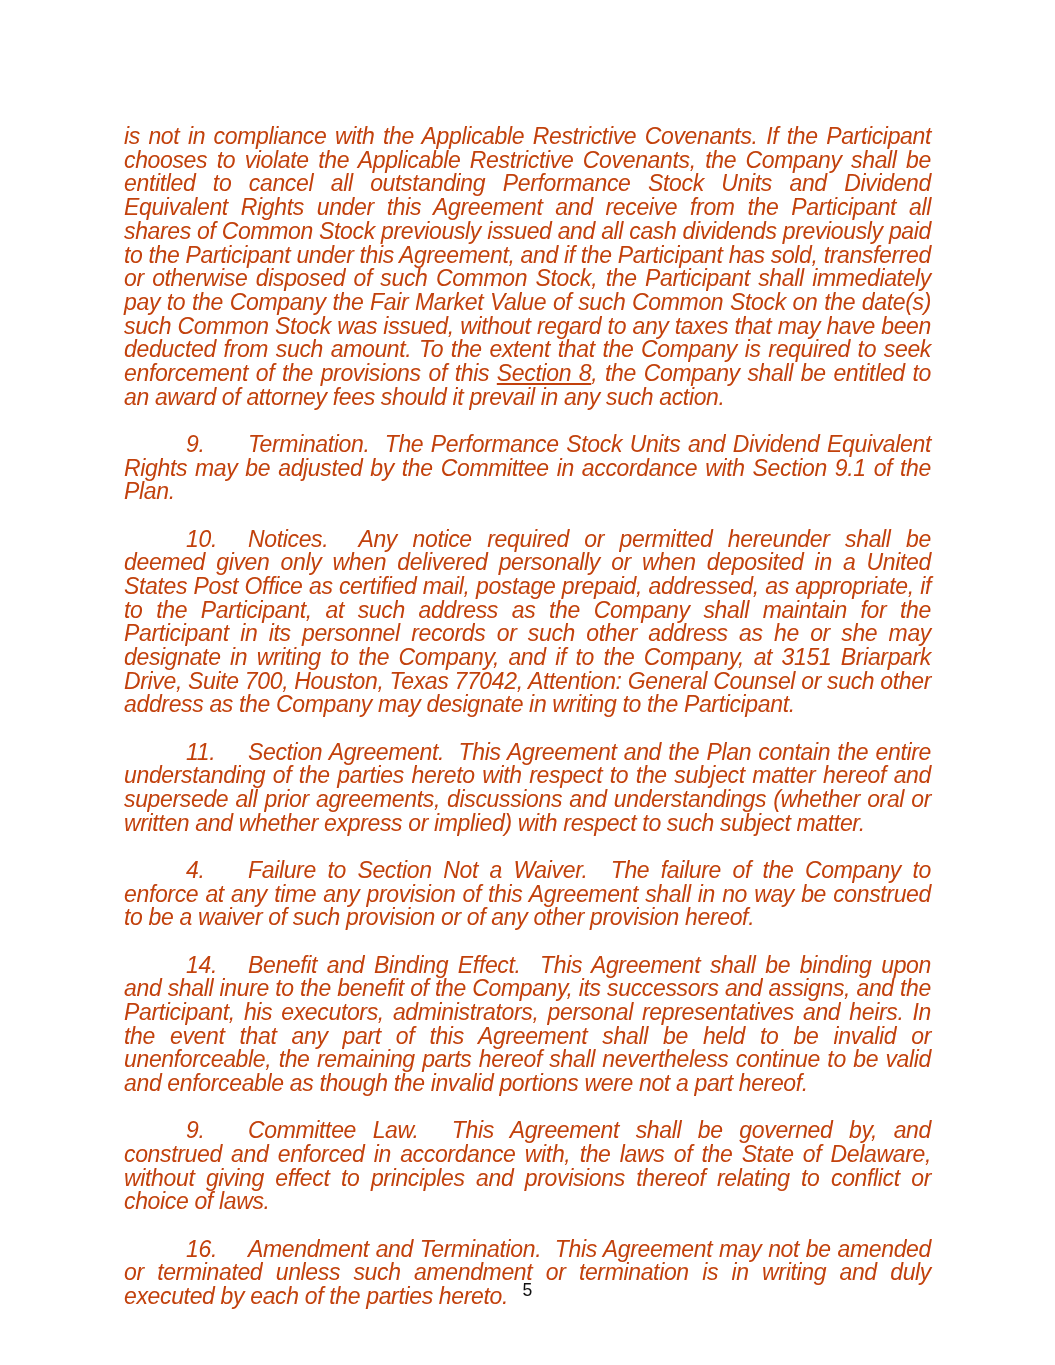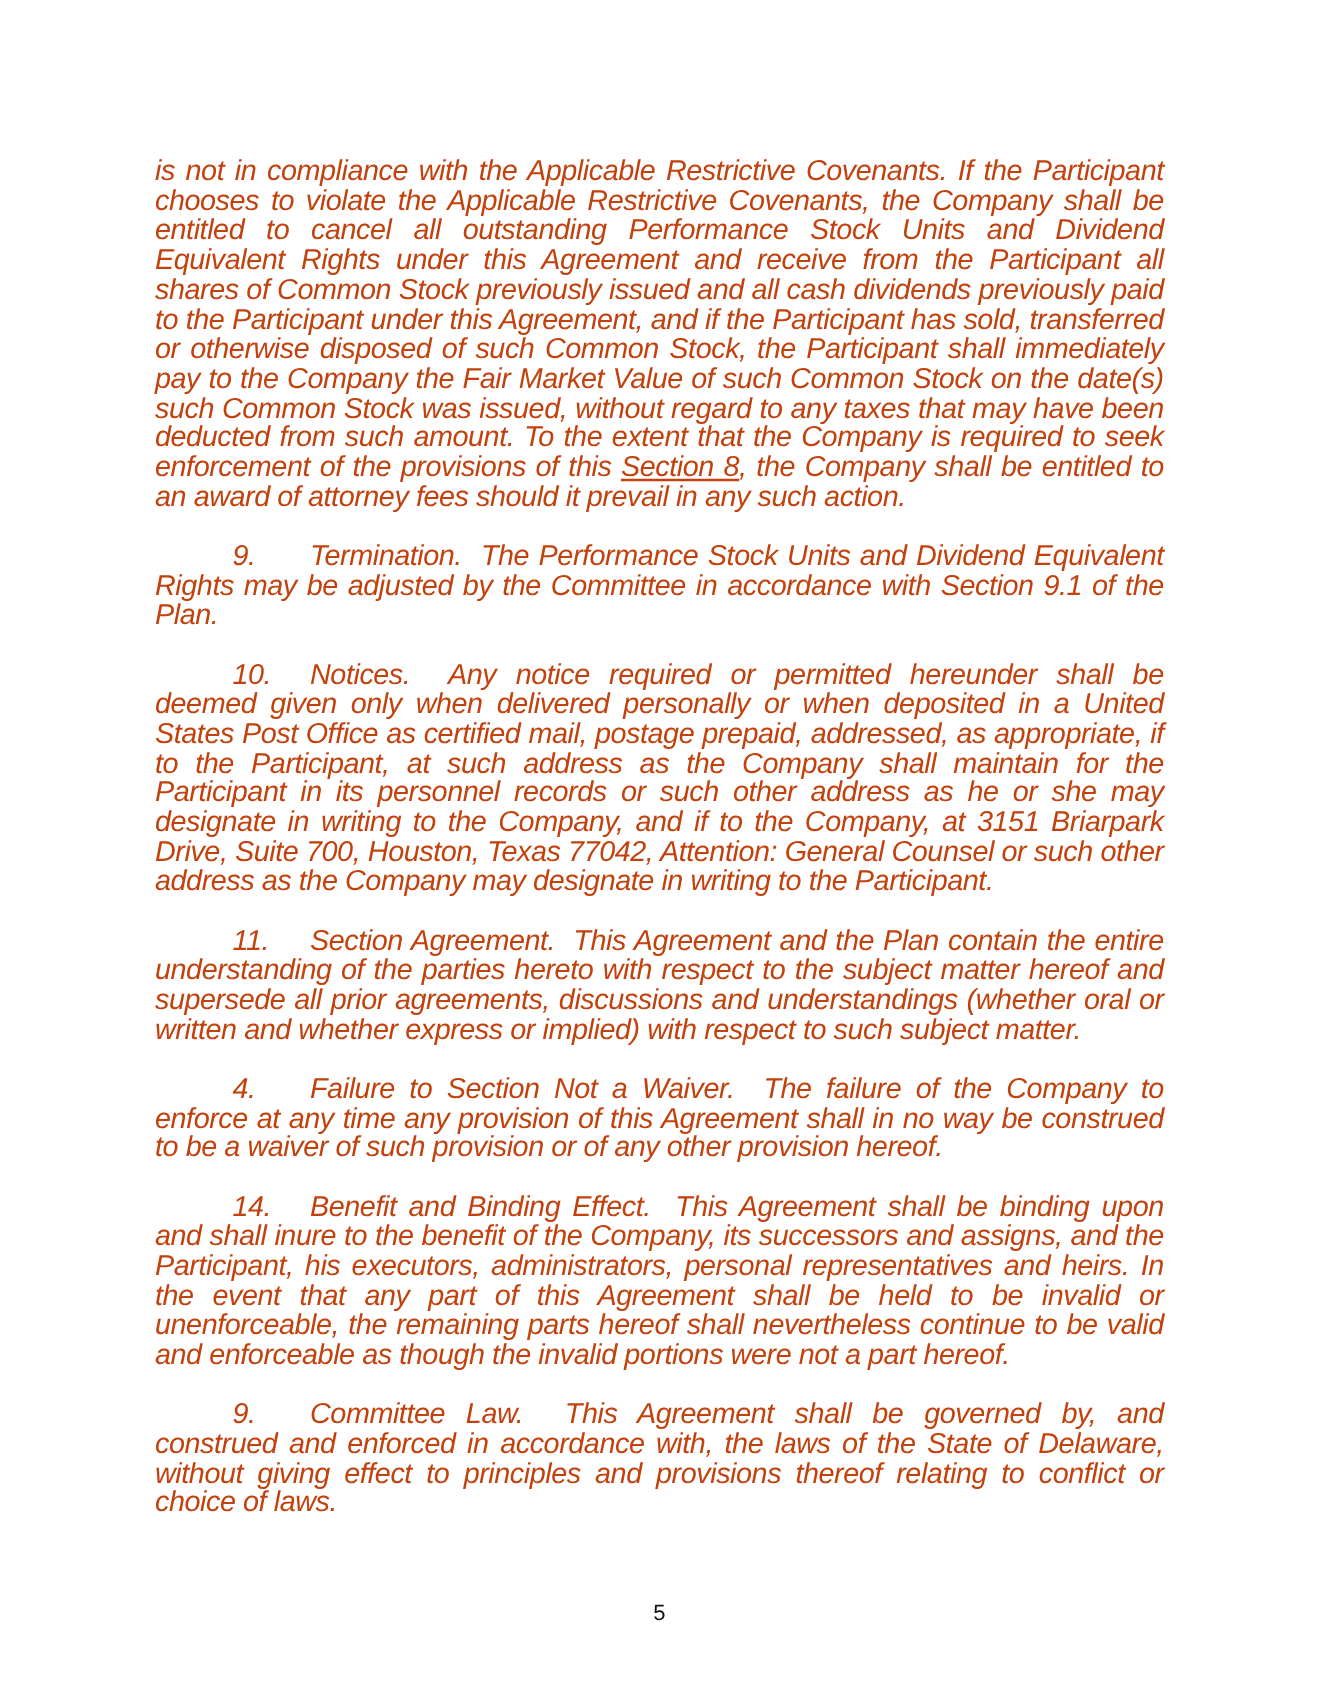--- a/index.html
+++ b/index.html
@@ -31,15 +31,16 @@
 
   <p class="para"><span class="num">11.</span><span class="head">Section Agreement.</span>&nbsp; <span>This Agreement and the Plan contain the entire understanding of the parties hereto with respect to the subject matter hereof and supersede all prior agreements, discussions and understandings (whether oral or written and whether express or implied) with respect to such subject matter.</span></p>
 
   <p class="para"><span class="num">4.</span><span class="head">Failure to Section Not a Waiver.</span>&nbsp; <span>The failure of the Company to enforce at any time any provision of this Agreement shall in no way be construed to be a waiver of such provision or of any other provision hereof.</span></p>
 
 
   <p class="para"><span class="num">14.</span><span class="head">Benefit and Binding Effect.</span>&nbsp; <span>This Agreement shall be binding upon and shall inure to the benefit of the Company, its successors and assigns, and the Participant, his executors, administrators, personal representatives and heirs.  In the event that any part of this Agreement shall be held to be invalid or unenforceable, the remaining parts hereof shall nevertheless continue to be valid and enforceable as though the invalid portions were not a part hereof.</span></p>
 
   <p class="para"><span class="num">9.</span><span class="head">Committee Law.</span>&nbsp; <span>This Agreement shall be governed by, and construed and enforced in accordance with, the laws of the State of Delaware, without giving effect to principles and provisions thereof relating to conflict or choice of laws.</span></p>
 
+  <p class="para"><span class="num">16.</span><span class="head">Amendment and Termination.</span>&nbsp; <span>This Agreement may not be amended or terminated unless such amendment or termination is in writing and duly executed by each of the parties hereto.</span></p>
 </div>
 
 <div class="pagenum">5</div>
 
 </body></html>

